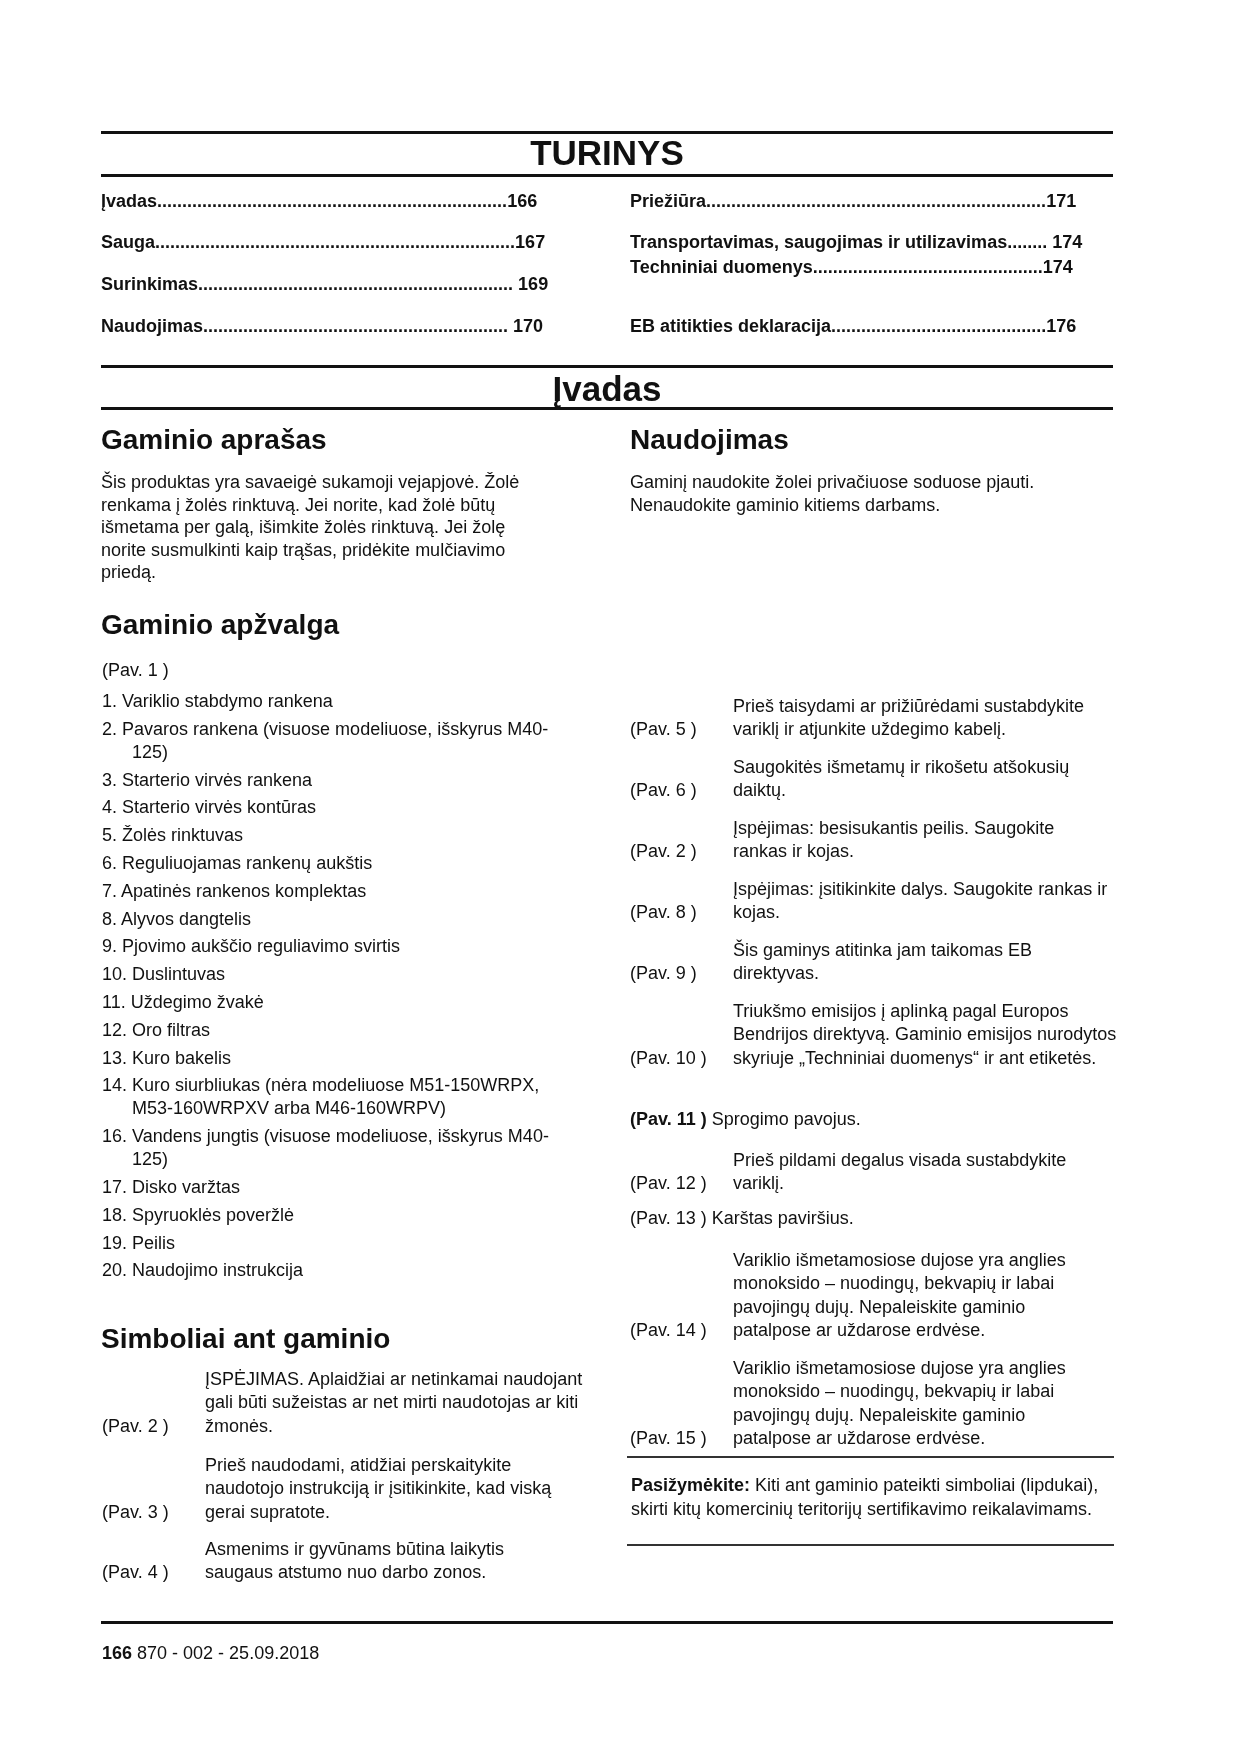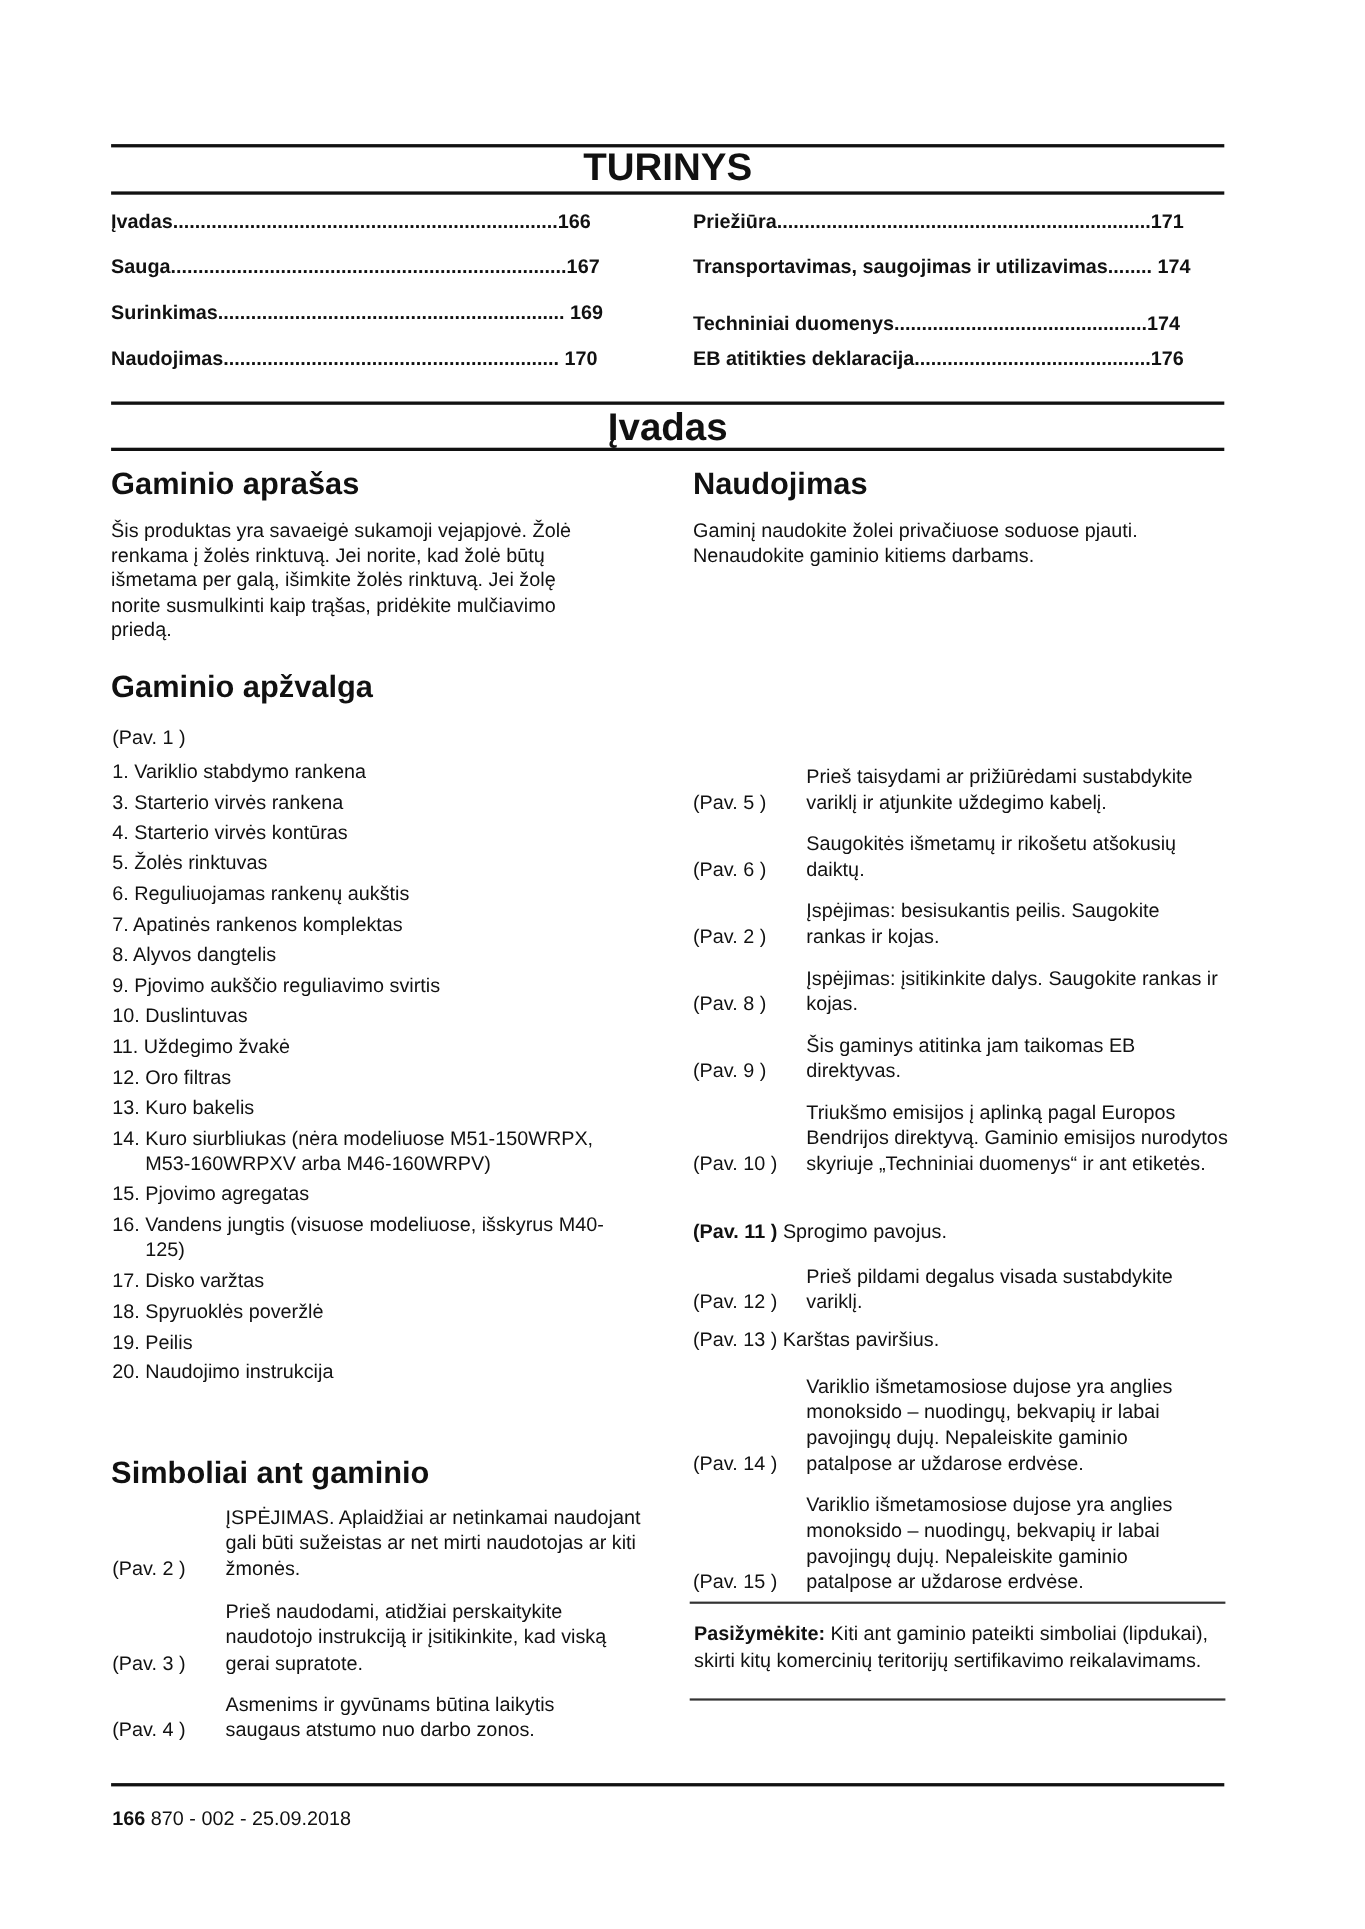--- a/index.html
+++ b/index.html
@@ -32,21 +32,21 @@
 
 <div>
   <a class="toc-entry" style="left:101px; top:190px;"><span>Įvadas</span><span>......................................................................</span><span>166</span></a>
   <a class="toc-entry" style="left:101px; top:231px;"><span>Sauga</span><span>........................................................................</span><span>167</span></a>
   <a class="toc-entry" style="left:101px; top:273px;"><span>Surinkimas</span><span>............................................................... </span><span>169</span></a>
   <a class="toc-entry" style="left:101px; top:315px;"><span>Naudojimas</span><span>............................................................. </span><span>170</span></a>
 </div>
 <div>
   <a class="toc-entry" style="left:630px; top:190px;"><span>Priežiūra</span><span>....................................................................</span><span>171</span></a>
   <a class="toc-entry" style="left:630px; top:231px;"><span>Transportavimas, saugojimas ir utilizavimas</span><span>........ </span><span>174</span></a>
-  <a class="toc-entry" style="left:630px; top:283px;"><span>Techniniai duomenys</span><span>..............................................</span><span>174</span></a>
+  <a class="toc-entry" style="left:630px; top:256px;"><span>Techniniai duomenys</span><span>..............................................</span><span>174</span></a>
   <a class="toc-entry" style="left:630px; top:315px;"><span>EB atitikties deklaracija</span><span>...........................................</span><span>176</span></a>
 </div>
 
 <div class="rule" style="top:365px;"></div>
 <h1 class="section-title" style="top:369px;">Įvadas</h1>
 <div class="rule" style="top:407px;"></div>
 
 <h2 class="sub" style="left:101px; top:424px;">Gaminio aprašas</h2>
 <div class="para" style="left:101px; top:471px;">
   <div>Šis produktas yra savaeigė sukamoji vejapjovė. Žolė</div>
@@ -60,33 +60,33 @@
 <div class="para" style="left:630px; top:471px;">
   <div>Gaminį naudokite žolei privačiuose soduose pjauti.</div>
   <div>Nenaudokite gaminio kitiems darbams.</div>
 </div>
 
 <h2 class="sub" style="left:101px; top:609px;">Gaminio apžvalga</h2>
 <div class="para" style="left:102px; top:659px;">(Pav. 1 )</div>
 
 <ul class="list" style="top:690px; width:480px;">
   <li>1. Variklio stabdymo rankena</li>
+  <li>2. Pavaros rankena (visuose modeliuose, išskyrus M40-125)</li>
   <li>3. Starterio virvės rankena</li>
   <li>4. Starterio virvės kontūras</li>
   <li>5. Žolės rinktuvas</li>
   <li>6. Reguliuojamas rankenų aukštis</li>
   <li>7. Apatinės rankenos komplektas</li>
   <li>8. Alyvos dangtelis</li>
   <li>9. Pjovimo aukščio reguliavimo svirtis</li>
   <li>10. Duslintuvas</li>
   <li>11. Uždegimo žvakė</li>
   <li>12. Oro filtras</li>
   <li>13. Kuro bakelis</li>
   <li>14. Kuro siurbliukas (nėra modeliuose M51-150WRPX, M53-160WRPXV arba M46-160WRPV)</li>
-  <li>15. Pjovimo agregatas</li>
   <li>16. Vandens jungtis (visuose modeliuose, išskyrus M40-125)</li>
   <li>17. Disko varžtas</li>
   <li>18. Spyruoklės poveržlė</li>
   <li>19. Peilis</li>
   <li>20. Naudojimo instrukcija</li>
 </ul>
 
 <h2 class="sub" style="left:101px; top:1323px;">Simboliai ant gaminio</h2>
 
 <div class="sym" style="left:102px; top:1368px; width:490px;">

